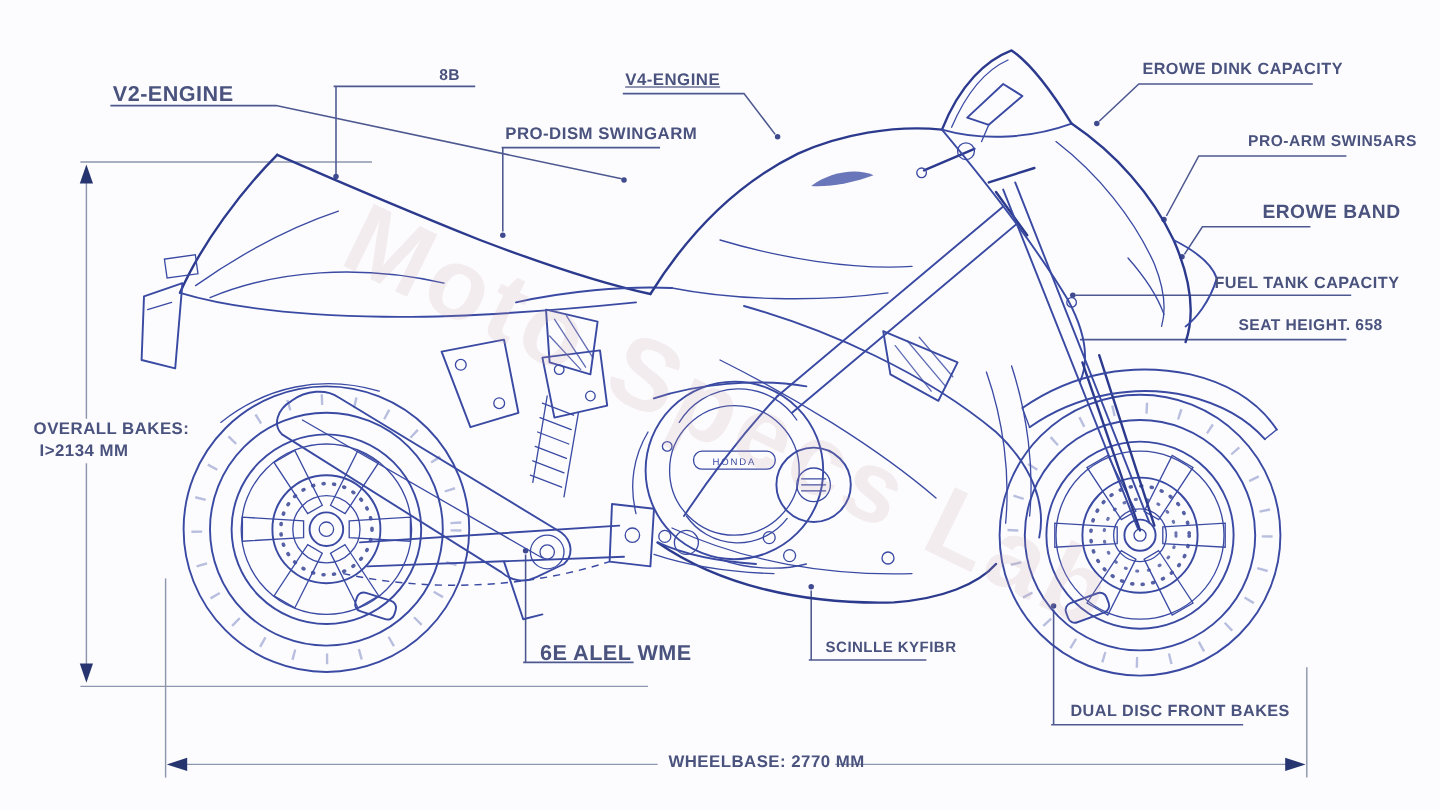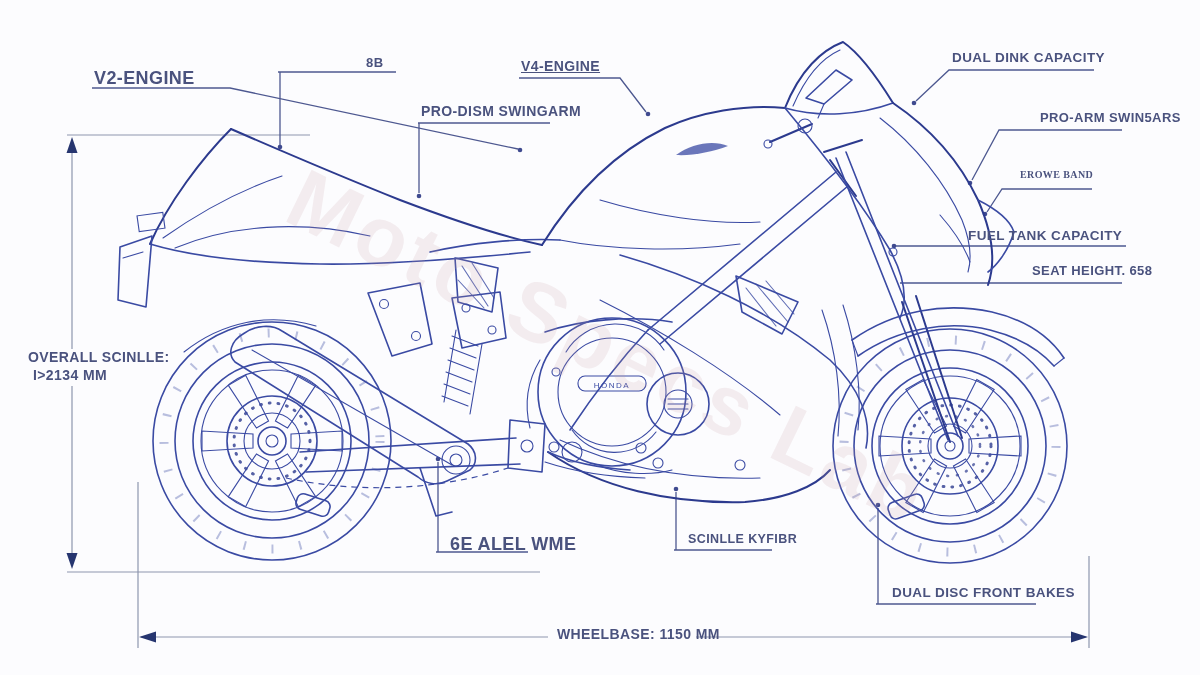--- a/index.html
+++ b/index.html
@@ -208,26 +208,26 @@
     <path class="thin" d="M852,340 L858,356 M1064,358 L1054,366"></path>
   </g>
 </svg>
 
 <div class="watermark">Moto Specs Lab</div>
 
 <div class="label" style="left:94px;top:68px;font-size:18px;">V2-ENGINE</div>
 <div class="label" style="left:366px;top:55px;font-size:13px;">8B</div>
 <div class="label" style="left:521px;top:58px;font-size:14px;text-decoration:underline;">V4-ENGINE</div>
 <div class="label" style="left:421px;top:103px;font-size:14px;">PRO-DISM SWINGARM</div>
-<div class="label" style="left:952px;top:50px;">DUAL DINK CAPACITY</div>
+<div class="label" style="left:952px;top:50px;">EROWE DINK CAPACITY</div>
 <div class="label" style="left:1001px;top:110px;font-size:13px;margin-left:39px;">PRO-ARM SWIN5ARS</div>
-<div class="label" style="left:1020px;top:169px;font-size:10px;font-family:Liberation Serif, serif;">EROWE BAND</div>
-<div class="label" style="left:968px;top:228px;">FUEL TANK CAPACITY</div>
+<div class="label" style="left:1052px;top:169px;font-size:16px;">EROWE BAND</div>
+<div class="label" style="left:1012px;top:228px;">FUEL TANK CAPACITY</div>
 <div class="label" style="left:1032px;top:263px;font-size:13px;">SEAT HEIGHT. 658</div>
 <div class="label" style="left:450px;top:534px;font-size:18px;">6E ALEL WME</div>
 <div class="label" style="left:688px;top:532px;font-size:12.5px;">SCINLLE KYFIBR</div>
 <div class="label" style="left:892px;top:585px;">DUAL DISC FRONT BAKES</div>
 
-<div class="label" style="left:28px;top:349px;font-size:14px;">OVERALL SCINLLE:</div>
+<div class="label" style="left:28px;top:349px;font-size:14px;">OVERALL BAKES:</div>
 <div class="label" style="left:33px;top:367px;font-size:14px;">I&gt;2134 MM</div>
-<div class="label" style="left:557px;top:626px;font-size:14px;">WHEELBASE: 1150 MM</div>
+<div class="label" style="left:557px;top:626px;font-size:14px;">WHEELBASE: 2770 MM</div>
 
 </div>
 
 </body></html>

